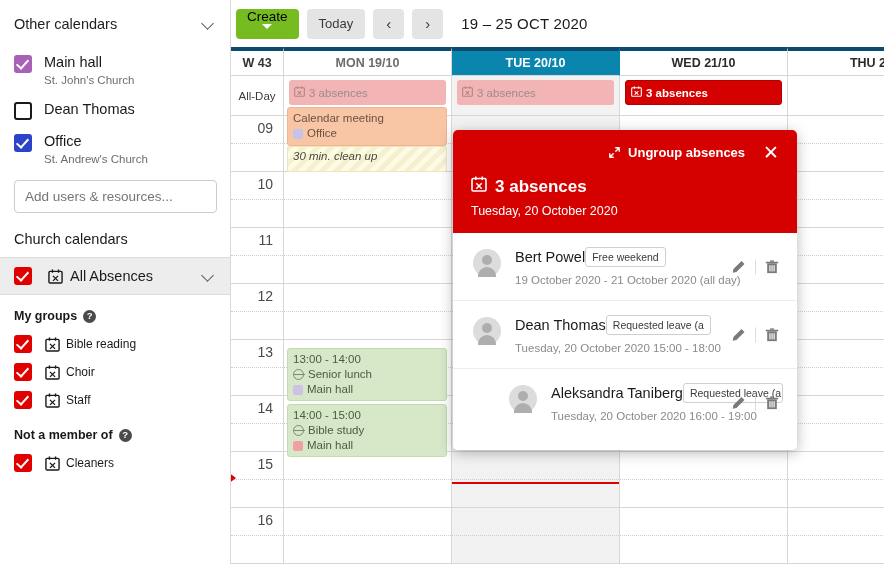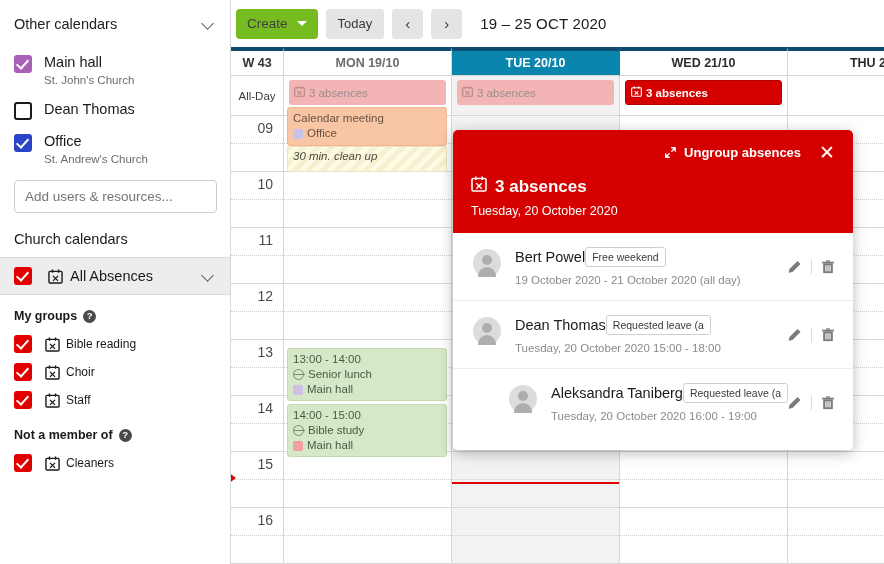--- a/index.html
+++ b/index.html
@@ -111,25 +111,25 @@
 
   
   #main { flex: 1; position: relative; background:#fff; overflow:hidden; }
 
   #toolbar {
     height: 47px; display: flex; align-items: center;
     padding-left: 5px; gap: 8px;
     background: #fff;
   }
   .btn-create {
-    background: #76bc21; color: #404040;
+    background: #76bc21; color: #000000;
     border: none; border-radius: 4px;
     height: 30px; padding: 0 11px;
     font-size: 13.5px; font-family: "Liberation Sans", sans-serif;
-    display: inline-flex; align-items: center; gap: 9px; cursor: pointer;
+    display: inline-flex; align-items: center; gap: 0; cursor: pointer; flex-direction: column;
   }
   .caret-dn {
     width: 0; height: 0;
     border-left: 5px solid transparent; border-right: 5px solid transparent;
     border-top: 5.5px solid #fff; display: inline-block;
   }
   .btn-gray {
     background: #e4e4e4; color: #3a3a3a;
     border: none; border-radius: 4px;
     height: 30px; min-width: 30px; padding: 0 12px;
@@ -238,21 +238,21 @@
   }
   .nowarrow {
     position: absolute; width: 0; height: 0;
     border-top: 6px solid transparent; border-bottom: 6px solid transparent;
     border-left: 8px solid #e00000; z-index: 7;
   }
 
   
   #popup {
     position: absolute; left: 457px; top: 130px;
-    width: 400px; height: 320px;
+    width: 344px; height: 320px;
     background: #fff;
     border-radius: 5px;
     box-shadow: 0 3px 14px rgba(0,0,0,.28);
     overflow: hidden; z-index: 40;
     display: flex; flex-direction: column;
   }
   .pop-head {
     background: #d50000; color: #fff;
     padding: 12px 14px 14px 18px;
     flex: 0 0 103px; position: relative;

